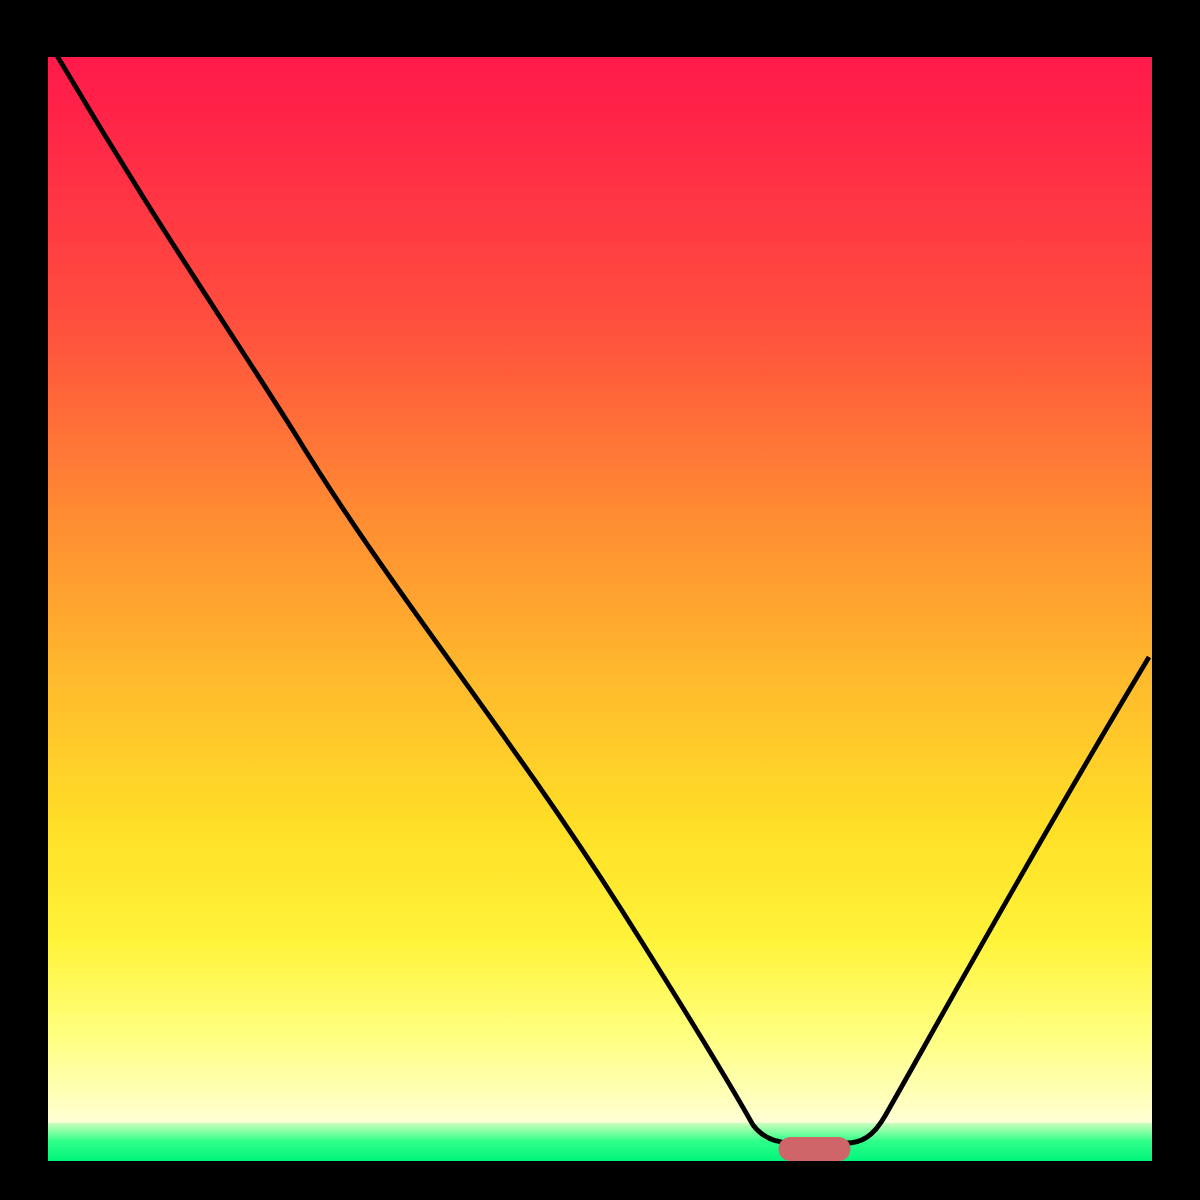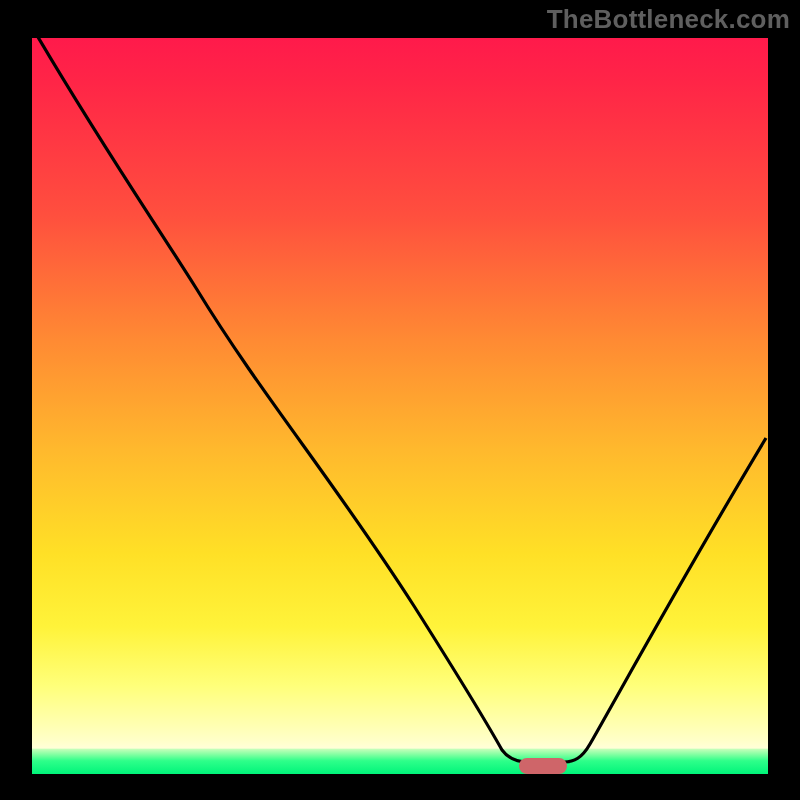--- a/index.html
+++ b/index.html
@@ -69,21 +69,20 @@
     position: absolute;
     height: 16px;
     border-radius: 8px;
     background: #cf6569;
   }
 </style>
 </head>
 <body>
 <div class="outer">
 
-  <div class="watermark">TheBottleneck.com</div>
 
   <div class="plot">
     <div class="grad"></div>
 
     <svg class="curve" viewBox="0 0 736 736" preserveAspectRatio="none">
       <path d="M 3 -6
                C 70 108, 120 180, 164 250
                C 230 358, 300 440, 382 568
                C 420 628, 452 680, 470 712
                C 476 720, 484 724, 496 724

